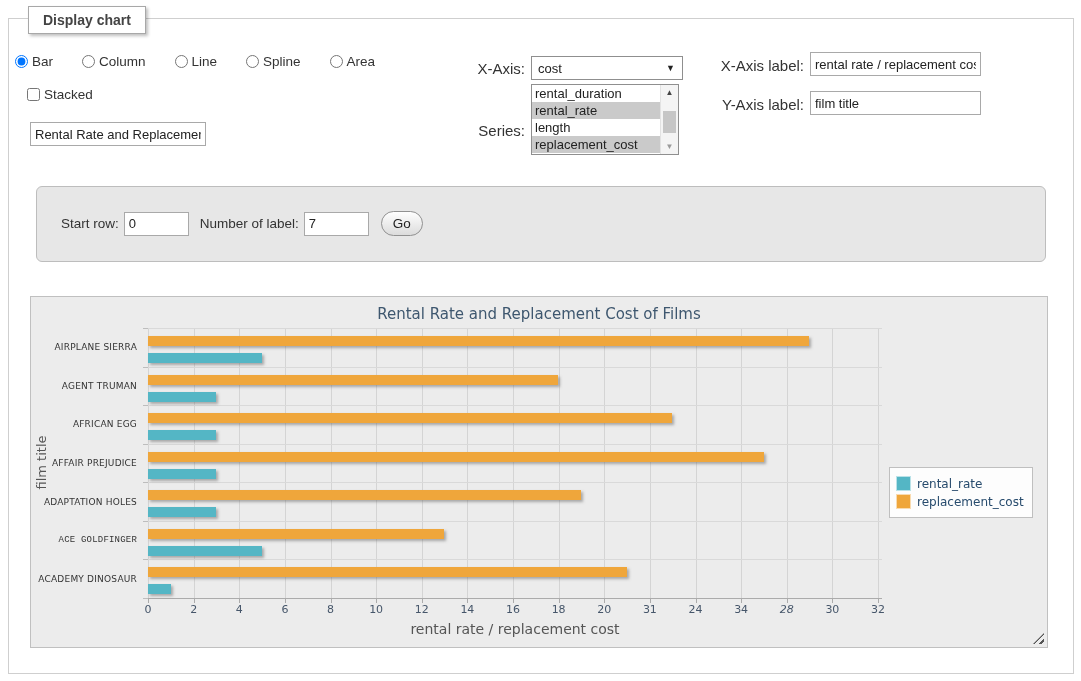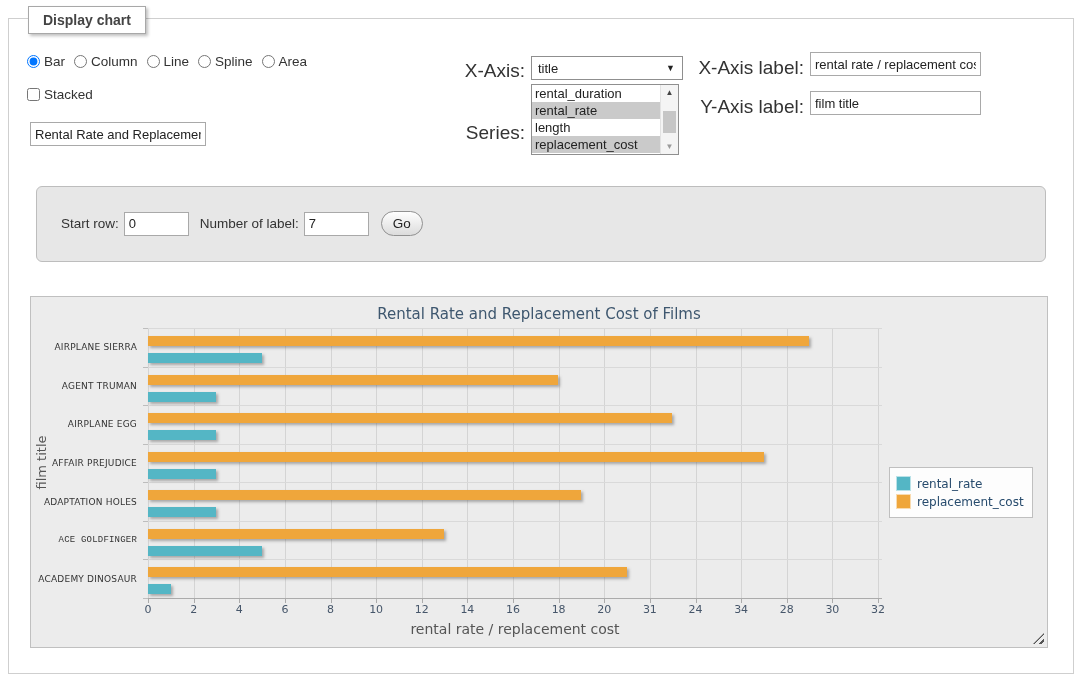--- a/index.html
+++ b/index.html
@@ -7,26 +7,26 @@
         font-family:"Liberation Sans",sans-serif;color:#333;overflow:hidden;padding-left:11px;}
 
   
   .fieldset{position:absolute;left:8px;top:18px;width:1064px;height:654px;
             border:1px solid #cfcfcf;background:#fff;}
   .legendbox{position:absolute;left:28px;top:6px;padding:5px 14px;background:#fff;
              border:1px solid #a8a8a8;box-shadow:2px 2px 3px rgba(0,0,0,.25);
              font-size:14px;font-weight:bold;color:#444;z-index:5;}
 
   
-  .lbl{position:absolute;font-size:19px;color:#333;}
+  .lbl{position:absolute;font-size:15px;color:#333;}
   .r{text-align:right;}
   input[type=text]{box-sizing:border-box;border:1px solid #a9a9a9;background:#fff;
                    font-family:"Liberation Sans",sans-serif;font-size:13px;color:#222;
                    padding:3px 4px;height:24px;}
-  .radios{position:absolute;left:27px;top:54px;display:flex;align-items:center;}
+  .radios{position:absolute;left:15px;top:54px;display:flex;align-items:center;gap:20px;}
   .radios label,.chk label{display:inline-flex;align-items:center;font-size:13.5px;color:#333;}
   .radios label{margin-right:9px;}
   .radios input,.chk input{margin:0 4px 0 0;}
   .chk{position:absolute;left:27px;top:87px;}
   .title-input{position:absolute;left:30px;top:122px;width:176px;}
 
   .sel{position:absolute;left:531px;top:56px;width:152px;height:24px;box-sizing:border-box;
        border:1px solid #8f8f8f;background:#fff;font-size:13px;color:#222;
        display:flex;align-items:center;padding-left:6px;cursor:default;}
   .sel .arrow{position:absolute;right:7px;top:6px;font-size:9px;color:#222;}
@@ -121,21 +121,21 @@
     <label>
       <input type="checkbox" id="stacked-cb" style="">
       <span>Stacked</span>
     </label>
   </div>
 
   <input type="text" class="title-input" value="Rental Rate and Replacement Cost of Films" style="">
 
   <span class="lbl r" style="left:410px;top:60px;width:115px;">X-Axis:</span>
   <div class="sel">
-    <span>title</span>
+    <span>cost</span>
     <span class="arrow">▼</span>
   </div>
 
   <span class="lbl r" style="left:410px;top:122px;width:115px;">Series:</span>
   <div class="listbox">
     <div id="series-options">
         <div class="opt">rental_duration</div>
         <div class="opt selected">rental_rate</div>
         <div class="opt">length</div>
         <div class="opt selected">replacement_cost</div>
@@ -162,21 +162,21 @@
       <button class="go-btn">Go</button>
     </div>
   </div>
 
   <div class="chart">
     <div class="chart-title">Rental Rate and Replacement Cost of Films</div>
     <div class="ytitle">film title</div>
     <div class="cat-labels" id="cat-labels">
         <div class="cat-label" style="top: 14.2857px;">AIRPLANE SIERRA</div>
         <div class="cat-label" style="top: 52.8571px;">AGENT TRUMAN</div>
-        <div class="cat-label" style="top: 91.4286px;">AIRPLANE EGG</div>
+        <div class="cat-label" style="top: 91.4286px;">AFRICAN EGG</div>
         <div class="cat-label" style="top: 130px;">AFFAIR PREJUDICE</div>
         <div class="cat-label" style="top: 168.571px;">ADAPTATION HOLES</div>
         <div class="cat-label" style="top: 207px; font-family: Liberation Mono, monospace;">ACE GOLDFINGER</div>
         <div class="cat-label" style="top: 245.714px;">ACADEMY DINOSAUR</div>
       </div>
     <div class="plot" id="plot">
         <div class="vgrid" style="left: 0px;"></div>
         <div class="xtick" style="left: 0px;"></div>
         <div class="vgrid" style="left: 45.625px;"></div>
         <div class="xtick" style="left: 45.625px;"></div>
@@ -262,21 +262,21 @@
         <div class="xlab" style="left: 182.5px;">8</div>
         <div class="xlab" style="left: 228.125px;">10</div>
         <div class="xlab" style="left: 273.75px;">12</div>
         <div class="xlab" style="left: 319.375px;">14</div>
         <div class="xlab" style="left: 365px;">16</div>
         <div class="xlab" style="left: 410.625px;">18</div>
         <div class="xlab" style="left: 456.25px;">20</div>
         <div class="xlab" style="left: 501.875px;">31</div>
         <div class="xlab" style="left: 547.5px;">24</div>
         <div class="xlab" style="left: 593.125px;">34</div>
-        <div class="xlab" style="left: 638.75px;">28</div>
+        <div class="xlab" style="left: 638.75px; font-style: italic;">28</div>
         <div class="xlab" style="left: 684.375px;">30</div>
         <div class="xlab" style="left: 730px;">32</div>
       </div>
     <div class="xtitle">rental rate / replacement cost</div>
     <div class="legend" id="legend">
         <div class="legend-item">
           <div class="legend-swatch" style="background: rgb(84, 182, 197);"></div>
           <div class="legend-text">rental_rate</div>
         </div>
         <div class="legend-item">

